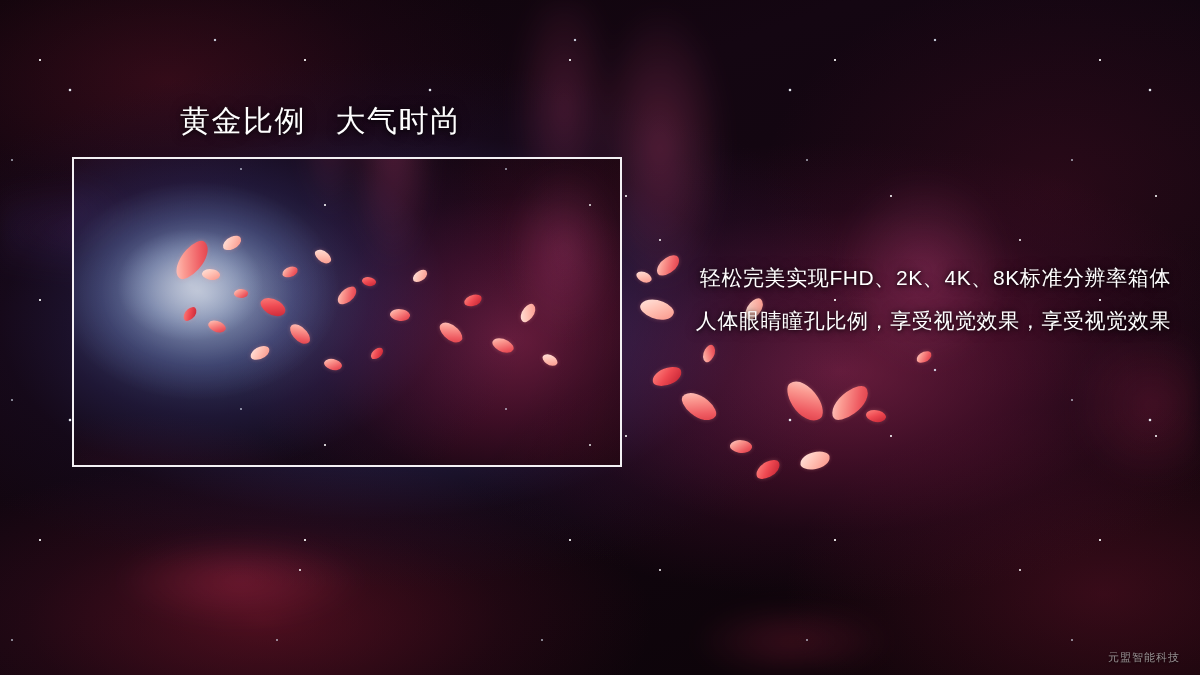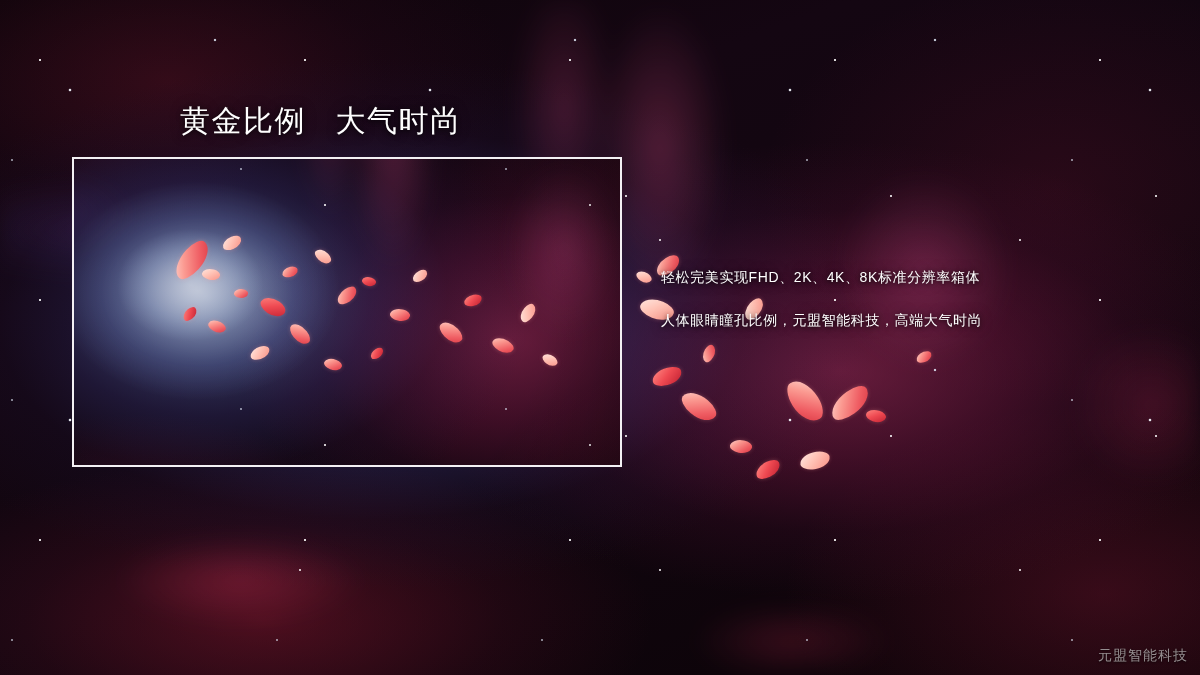--- a/index.html
+++ b/index.html
@@ -178,34 +178,35 @@
     white-space: pre;
     text-shadow: 0 1px 5px rgba(0,0,0,0.75), 0 0 14px rgba(0,0,0,0.45);
   }
 
   #body-copy {
     position: absolute;
     left: 661px;
     top: 256px;
     width: 510px;
     color: #ffffff;
-    font-size: 14px;
+    font-size: 21px;
     letter-spacing: 0.6px;
+    text-align: right;
   }
   #body-copy .copy-line {
     line-height: 43px;
     white-space: nowrap;
     text-shadow: 0 1px 4px rgba(0,0,0,0.80), 0 0 12px rgba(0,0,0,0.55);
   }
 
   #watermark {
     position: absolute;
-    right: 12px;
+    right: 20px;
     bottom: 10px;
-    font-size: 14px;
+    font-size: 11px;
     letter-spacing: 1px;
     color: rgba(165,160,162,0.88);
     text-shadow: 0 1px 2px rgba(0,0,0,0.6);
   }
 </style>
 </head>
 <body>
 
 <div id="slide">
 
@@ -266,18 +267,18 @@
         <div class="petal" style="left:160px; top:130px; width:14px; height:9px;  transform:rotate(8deg);"></div>
         <div class="petal pale" style="left:468px; top:196px; width:16px; height:10px; transform:rotate(38deg);"></div>
       </div>
     </div>
   </div>
 
   <div id="headline">黄金比例   大气时尚</div>
 
   <div id="body-copy">
     <div class="copy-line">轻松完美实现FHD、2K、4K、8K标准分辨率箱体</div>
-    <div class="copy-line">人体眼睛瞳孔比例，元盟智能科技，高端大气时尚</div>
+    <div class="copy-line">人体眼睛瞳孔比例，享受视觉效果，享受视觉效果</div>
   </div>
 
   <div id="watermark">元盟智能科技</div>
 
 </div>
 
 </body></html>

